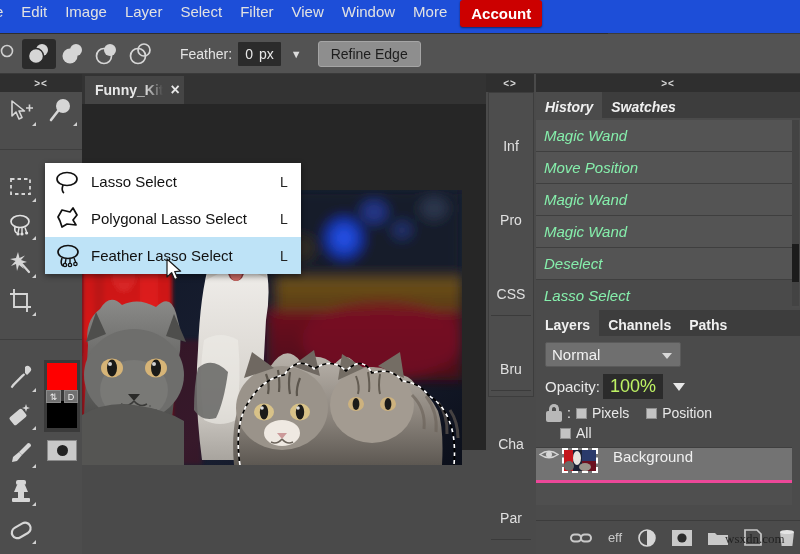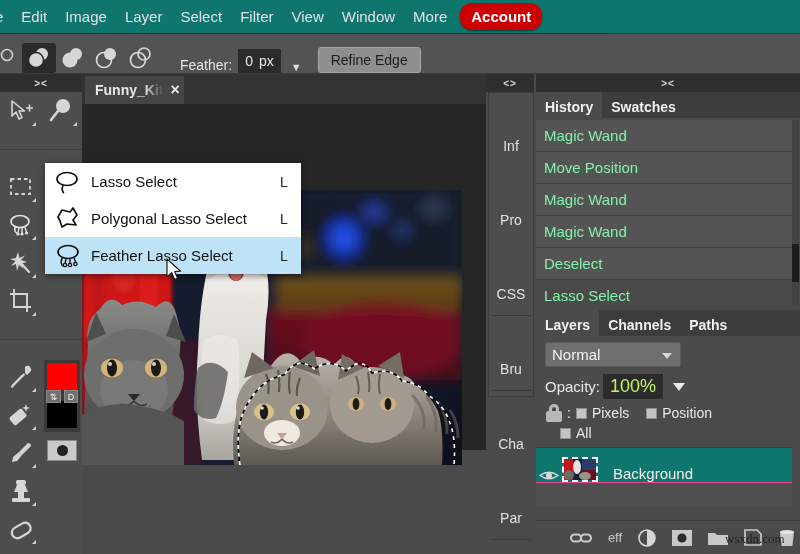--- a/index.html
+++ b/index.html
@@ -7,43 +7,43 @@
     width: 800px; height: 554px;
     font-family: "Liberation Sans", sans-serif;
     background: #4a4a4a;
     overflow: hidden;
   }
   #app { position: relative; width: 800px; height: 554px; background: #4a4a4a; }
 
   
   .menubar {
     position: absolute; left: 0; top: 0; width: 800px; height: 34px;
-    background: #0f766e;
-    display: flex; align-items: center;
+    background: #1d4ed8;
+    display: flex; align-items: flex-start;
     border-bottom: 1px solid #3c3c3c;
   }
   .menubar-line {
     position: absolute; left: 0; top: 33px; width: 608px; height: 1px;
     background: #2e2e2e;
   }
   .menu-item {
     color: #e2e2e2; font-size: 15px; padding: 3px 9px;
     white-space: nowrap; cursor: default;
   }
   .menu-item.clipped { margin-left: -14px; }
   .menu-item.account {
     background: #cc0000; color: #ffffff; font-weight: bold;
-    border-radius: 12px; padding: 5px 11px; margin-left: 4px;
+    border-radius: 3px; padding: 5px 11px; margin-left: 4px;
     box-shadow: 0 1px 2px rgba(0,0,0,.5);
   }
 
   
   .optionsbar {
     position: absolute; left: 0; top: 34px; width: 800px; height: 40px;
-    background: #535353; display: flex; align-items: flex-end;
+    background: #535353; display: flex; align-items: center;
     border-bottom: 1px solid #3a3a3a;
   }
   .sel-modes { display: flex; align-items: center; margin-left: -12px; }
   .sel-mode {
     width: 34px; height: 30px; display: flex; align-items: center; justify-content: center;
     border-radius: 3px;
   }
   .sel-mode.active { background: #2b2b2b; }
   .feather-label { color: #e4e4e4; font-size: 14px; margin-left: 22px; }
   .feather-box {
@@ -162,20 +162,21 @@
   .dock-hdr {
     position: absolute; left: 536px; top: 74px; width: 264px; height: 18px;
     background: #2f2f2f; color: #d8d8d8; font-size: 10px; font-weight: bold;
     display: flex; align-items: center; justify-content: center; letter-spacing: 1px;
   }
 
   
   .history-panel {
     position: absolute; left: 536px; top: 92px; width: 264px; height: 216px;
     background: #4b4b4b;
+    font-style: italic;
   }
   .tabrow { display: flex; height: 26px; background: #3d3d3d; }
   .ptab {
     color: #f0f0f0; font-size: 14px; font-weight: bold;
     padding: 3px 9px 0 9px; display: flex; align-items: center;
   }
   .ptab.active { background: #4b4b4b; }
   .hist-list { position: relative; margin-top: 2px; }
   .hist-item {
     height: 32px; background: #545454; color: #86efac; font-size: 15px;
@@ -232,22 +233,22 @@
     border: 3px solid #b8b8b8; border-bottom: none;
     border-radius: 5px 5px 0 0;
   }
   .cbox { width: 11px; height: 11px; background: #c3c3c3; border: 1px solid #8f8f8f; }
   .lock-row2 {
     display: flex; align-items: center; padding-left: 24px; margin-top: 3px;
     color: #e8e8e8; font-size: 14px; gap: 5px;
   }
 
   .layer-row {
-    display: flex; align-items: flex-end; height: 36px; background: #0f766e;
-    margin-top: 6px; border-top: 1px solid #3f3f3f; border-bottom: 1px solid #ec4899;
+    display: flex; align-items: flex-start; height: 36px; background: #737373;
+    margin-top: 6px; border-top: 1px solid #3f3f3f; border-bottom: 3px solid #ec4899;
     margin-right: 8px;
   }
   .eye { width: 26px; display: flex; align-items: center; justify-content: center; }
   .layer-thumb {
     width: 36px; height: 25px; position: relative; overflow: hidden;
     border: 2px dashed #ffffff;
   }
   .layer-name { color: #efefef; font-size: 15px; margin-left: 15px; }
   .layer-empty { height: 22px; background: #4f4f4f; margin-right: 8px; }
 

